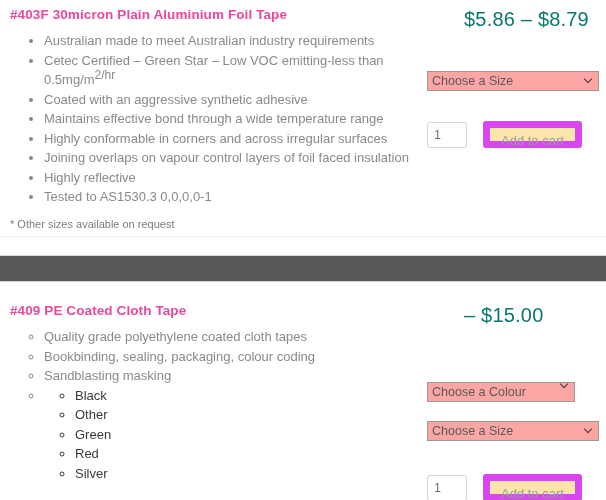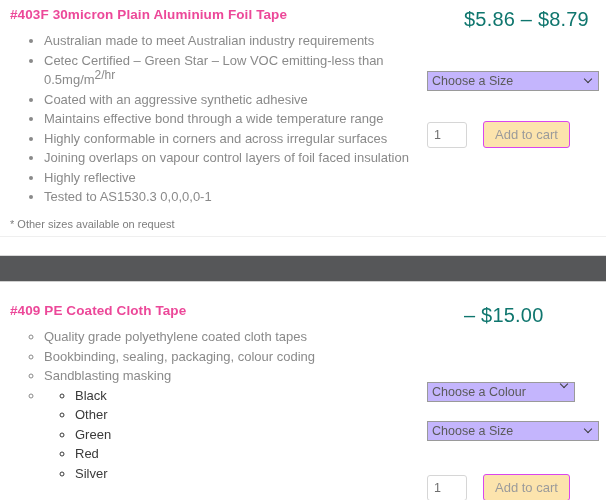--- a/index.html
+++ b/index.html
@@ -112,21 +112,21 @@
   select.size-select {
     -webkit-appearance: none;
     -moz-appearance: none;
     appearance: none;
     box-sizing: border-box;
     height: 20px;
     padding: 0 18px 0 4px;
     font-family: "Liberation Sans", sans-serif;
     font-size: 12.5px;
     color: #5a5a5a;
-    background: #c4b5fd;
+    background: #fca5a5;
     border: 1px solid #9a9a9a;
     border-radius: 0;
     line-height: 18px;
     outline: none;
   }
   .select-wrap .chev {
     position: absolute;
     right: 6px;
     top: 50%;
     width: 8px;
@@ -167,21 +167,21 @@
   }
   button.add-to-cart {
     margin-left: 16px;
     box-sizing: border-box;
     height: 27px;
     padding: 0 11px;
     font-family: "Liberation Sans", sans-serif;
     font-size: 13px;
     color: #9b9b9b;
     background: #fce4ad;
-    border: 1px solid #d946ef;
+    border: 7px solid #d946ef;
     border-radius: 3px;
     cursor: pointer;
     white-space: nowrap;
     line-height: 25px;
   }
 
   
   .hairline {
     height: 1px;
     background: #efefef;

